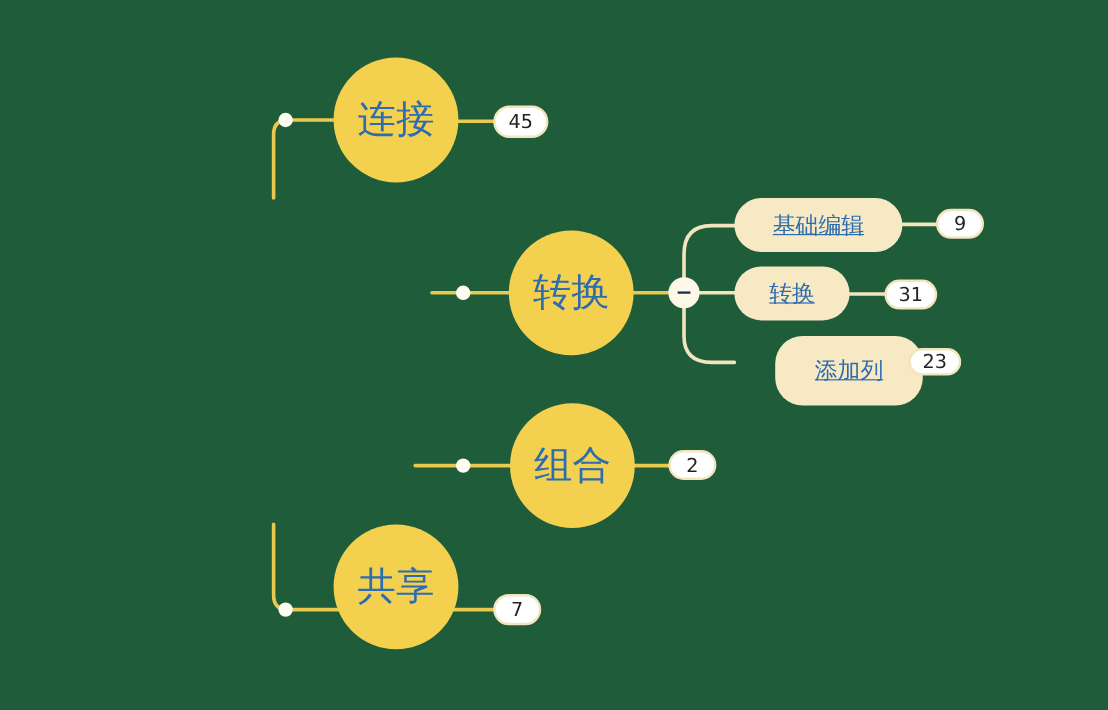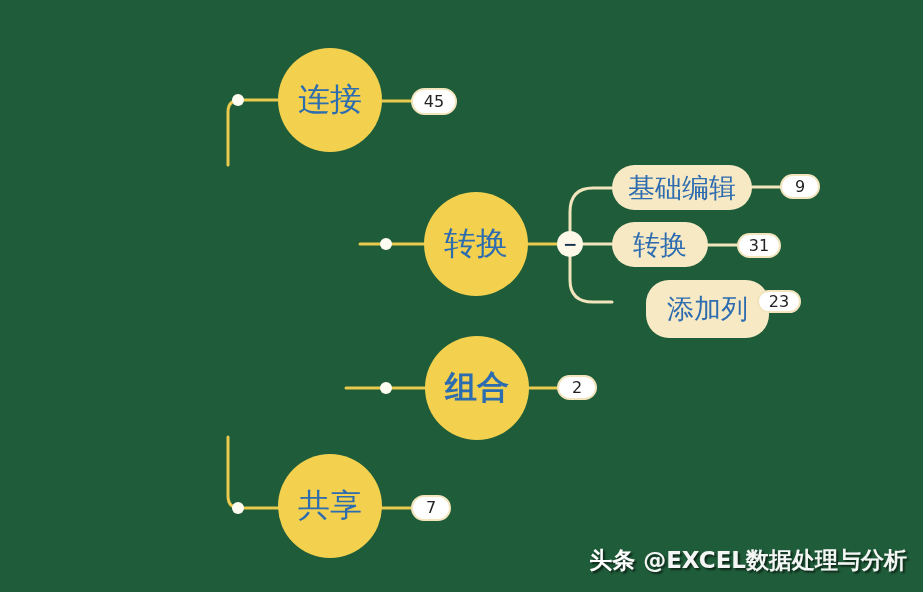--- a/index.html
+++ b/index.html
@@ -34,24 +34,24 @@
   .root-circle{
     left:81px;top:153px;width:294px;height:294px;border-radius:50%;
     background:var(--root-fill);font-size:36px;letter-spacing:1px;
   }
   .branch-circle{
     width:104px;height:104px;border-radius:50%;
     background:var(--branch-fill);font-size:32px;text-align:right;
   }
   .branch-connect{left:278px;top:48px;}
   .branch-transform{left:424px;top:192px;}
-  .branch-combine{left:425px;top:336px;font-weight:bold;}
-  .branch-share{left:278px;top:454px;}
+  .branch-combine{left:425px;top:336px;}
+  .branch-share{left:278px;top:437px;}
   .sub-pill{
-    background:var(--pill-fill);border-radius:23px;font-size:27px;
+    background:var(--pill-fill);border-radius:23px;font-size:19px;text-decoration:underline;
   }
   .pill-basic-edit{left:612px;top:165px;width:140px;height:45px;}
   .pill-transform{left:612px;top:222px;width:96px;height:45px;}
   .pill-add-column{left:646px;top:280px;width:123px;height:58px;}
   .badge{
     position:absolute;z-index:3;display:flex;align-items:center;justify-content:center;
     background:var(--badge-bg);color:var(--badge-text);
     border:2px solid var(--line-cream);border-radius:14px;
     font-size:16px;line-height:1;
   }
@@ -148,17 +148,14 @@
     <span>2</span>
   </div>
 
   <div class="node branch-circle branch-share">
     <span>共享</span>
   </div>
   <div class="badge badge-7">
     <span>7</span>
   </div>
 
-  <div class="watermark">
-    <span class="wm-prefix">头条</span><span class="wm-handle">@EXCEL数据处理与分析</span>
-  </div>
 
 </div>
 
 </body></html>

